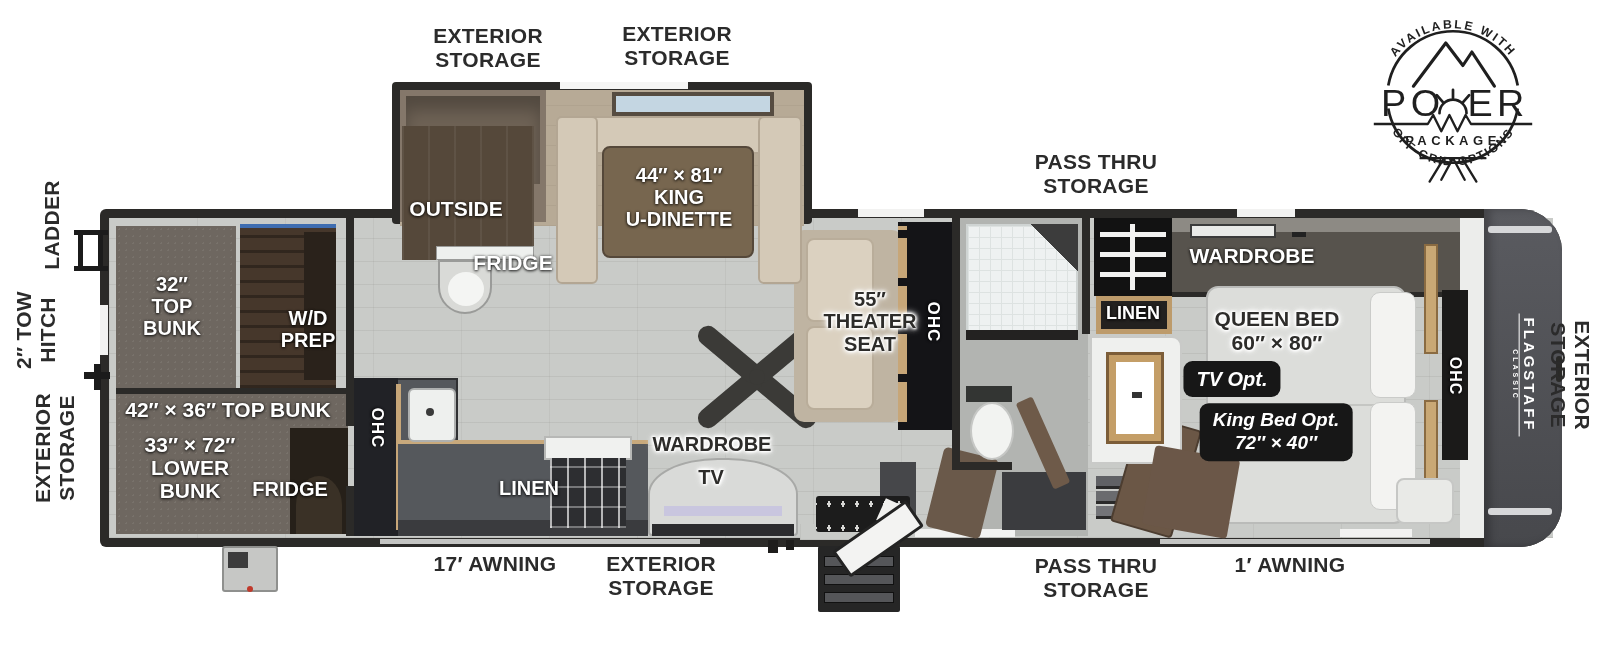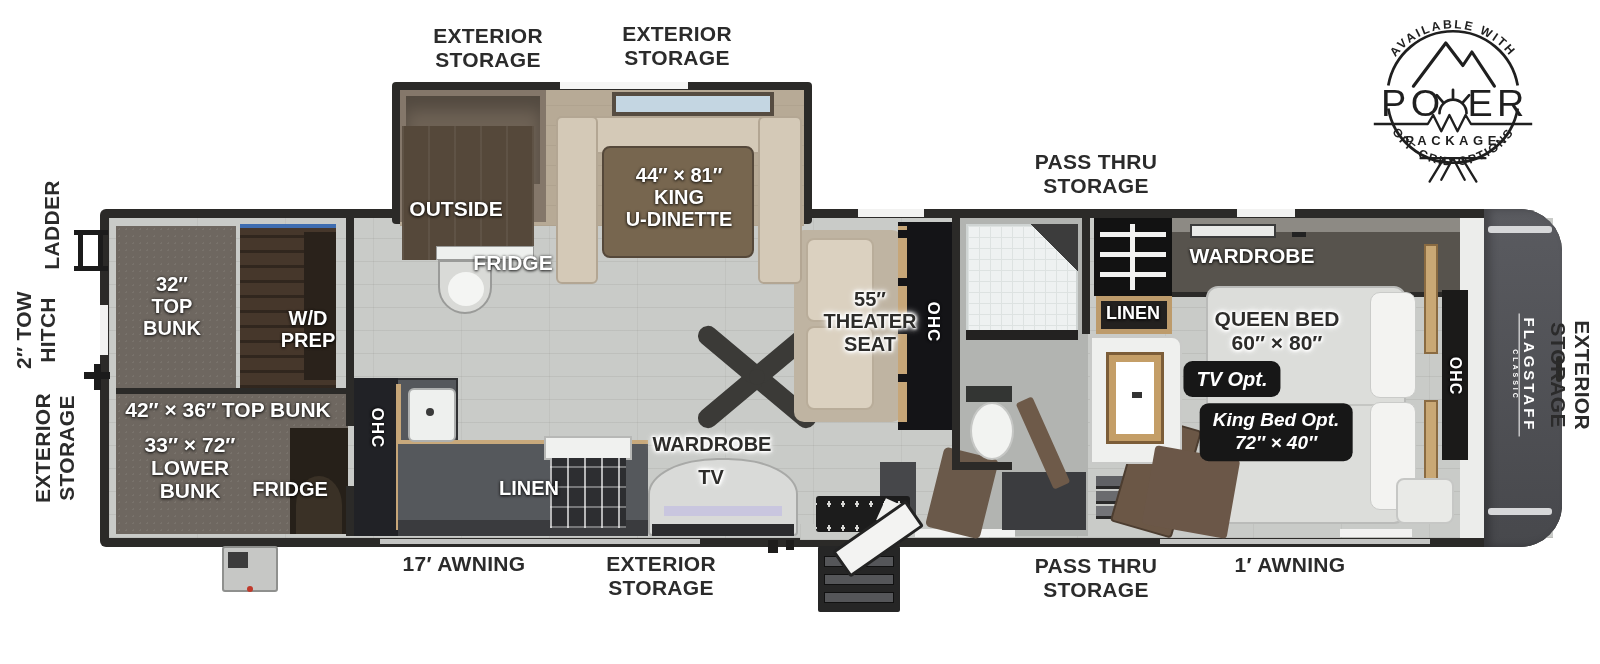--- a/index.html
+++ b/index.html
@@ -217,21 +217,21 @@
 STORAGE</div>
   <div class="lbl" style="left:1096px;top:174px;">PASS THRU
 STORAGE</div>
   <div class="lbl vl" style="left:52px;top:225px;">LADDER</div>
   <div class="lbl vl" style="left:36px;top:330px;">2″ TOW
 HITCH</div>
   <div class="lbl vl" style="left:55px;top:448px;">EXTERIOR
 STORAGE</div>
   <div class="lbl vr" style="left:1570px;top:375px;">EXTERIOR
 STORAGE</div>
-  <div class="lbl" style="left:464px;top:564px;">17′ AWNING</div>
+  <div class="lbl" style="left:495px;top:564px;">17′ AWNING</div>
   <div class="lbl" style="left:661px;top:576px;">EXTERIOR
 STORAGE</div>
   <div class="lbl" style="left:1096px;top:578px;">PASS THRU
 STORAGE</div>
   <div class="lbl" style="left:1290px;top:565px;">1′ AWNING</div>
 
   <div class="wlbl" style="left:172px;top:306px;">32″
 TOP
 BUNK</div>
   <div class="wlbl" style="left:308px;top:329px;">W/D

